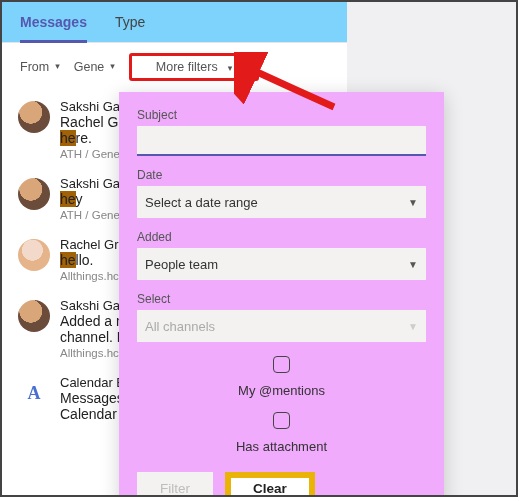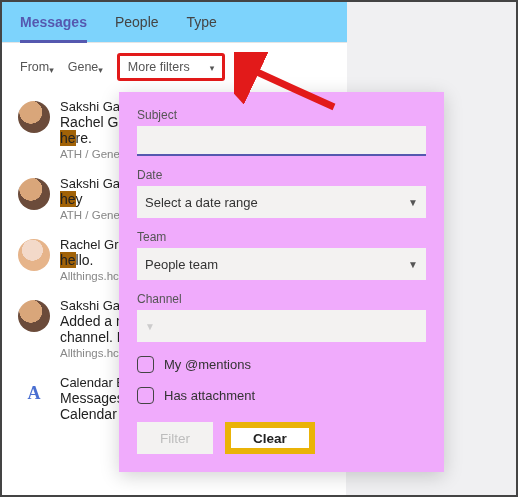--- a/index.html
+++ b/index.html
@@ -8,23 +8,23 @@
   .right-gray { position:absolute; right:0; top:0; width:170px; height:100%; background:#f0f0f2; z-index:0;}
   .content { position:relative; z-index:1; }
 
   
   .tabs { display:flex; gap:28px; padding:12px 18px 0; border-bottom:1px solid #e5e5e5; background:#7dd3fc; width:345px;}
   .tab { font-size:14px; color:#444; padding-bottom:10px; cursor:pointer; }
   .tab.active { color:#5558af; font-weight:600; border-bottom:3px solid #5558af; margin-bottom:-1px;}
 
   
   .filterbar { display:flex; gap:14px; padding:10px 18px; font-size:12.5px; color:#555; background:#fff; width:345px; align-items:center;}
-  .fb-item { display:flex; align-items:flex-end; gap:0; cursor:pointer;}
+  .fb-item { display:flex; align-items:flex-start; gap:6px; cursor:pointer;}
   .chev { font-size:9px; position:relative; top:1px;}
-  .more-filters-box { border:3px solid #e21a1a; padding:4px 8px; border-radius:3px; display:flex; align-items:center; gap:20px; cursor:pointer;}
+  .more-filters-box { border:3px solid #e21a1a; padding:4px 24px; border-radius:3px; display:flex; align-items:center; gap:10px; cursor:pointer;}
   
   
   .msglist { background:#fff; width:345px; }
   .msg-item { display:flex; gap:10px; padding:8px 16px; border-bottom:0px solid #eee; }
   .avatar { width:32px; height:32px; border-radius:50%; flex:0 0 32px; margin-top:2px;}
   .av-sg { background: radial-gradient(circle at 40% 35%, #d9a67a 0 40%, #6b4b3a 41% 100%); }
   .av-rg { background: radial-gradient(circle at 45% 35%, #f3d9c9 0 38%, #e6b48a 39% 100%); }
   .av-cal { border-radius:4px; background:#fff; display:flex; align-items:center; justify-content:center; color:#4a6fd1; font-weight:700; font-size:18px; font-family:Georgia,serif;}
   .msg-body { flex:1; overflow:hidden; }
   .msg-name { font-size:13px; color:#222; white-space:nowrap; overflow:hidden; text-overflow:ellipsis;}
@@ -34,40 +34,39 @@
   
   
   .panel { position:absolute; top:90px; left:117px; width:325px; background:#f0abfc; box-shadow:0 4px 18px rgba(0,0,0,0.18); padding:16px 18px 18px; z-index:5;}
   .p-label { font-size:12px; color:#555; margin-bottom:4px; margin-top:12px;}
   .p-label:first-child{ margin-top:0;}
   .p-input { width:100%; height:30px; background:#f3f2f1; border:none; border-bottom:2px solid #5558af; padding:0 8px; font-size:13px;}
   .p-select { width:100%; height:32px; background:#f3f2f1; border:none; padding:0 8px; font-size:13px; color:#333; display:flex; align-items:center; justify-content:space-between; cursor:pointer;}
   .p-select .tri { font-size:10px; color:#555;}
   .p-select.disabled { color:#aaa; cursor:default;}
   .p-select.disabled .tri{ color:#ccc;}
-  .p-check-row { display:flex; align-items:center; gap:10px; margin-top:14px; font-size:13px; color:#333;}
+  .p-check-row { display:flex; align-items:center; gap:10px; margin-top:14px; font-size:13px; color:#333;flex-direction:column;}
   .p-checkbox { width:17px; height:17px; border:1.5px solid #444; border-radius:4px; cursor:pointer;}
   .p-buttons { display:flex; gap:12px; margin-top:18px;}
   .btn { height:32px; padding:0 22px; font-size:13.5px; border:1px solid transparent; cursor:pointer;text-align:center;}
   .btn-filter { background:#f3f2f1; color:#bdbdbd; cursor:default;}
   .btn-clear { background:#fff; border:6px solid #eab308; color:#222; font-weight:600;}
 
   
   .arrow { position:absolute; top:50px; left:232px; z-index:6; pointer-events:none;}
 </style>
 </head>
 <body>
 
 <div class="frame">
   <div class="right-gray"></div>
   <div class="content">
 
     <div class="tabs">
       <div class="tab active">Messages</div>
-      <div class="tab">People</div>
       <div class="tab">Type</div>
     </div>
 
     <div class="filterbar">
       <div class="fb-item">
         <span>From</span>
         <span class="chev">▾</span>
       </div>
       <div class="fb-item">
         <span>Gene</span>
@@ -133,28 +132,29 @@
     <div class="panel">
       <div class="p-label">Subject</div>
       <input class="p-input" type="text" value="" style="">
 
       <div class="p-label">Date</div>
       <div class="p-select">
         <span>Select a date range</span>
         <span class="tri">▼</span>
       </div>
 
-      <div class="p-label">Team</div>
+      <div class="p-label">Added</div>
       <div class="p-select">
         <span>People team</span>
         <span class="tri">▼</span>
       </div>
 
-      <div class="p-label">Channel</div>
+      <div class="p-label">Select</div>
       <div class="p-select disabled">
+        <span>All channels</span>
         <span class="tri">▼</span>
       </div>
 
       <div class="p-check-row">
         <div class="p-checkbox"></div>
         <span>My @mentions</span>
       </div>
       <div class="p-check-row">
         <div class="p-checkbox"></div>
         <span>Has attachment</span>

